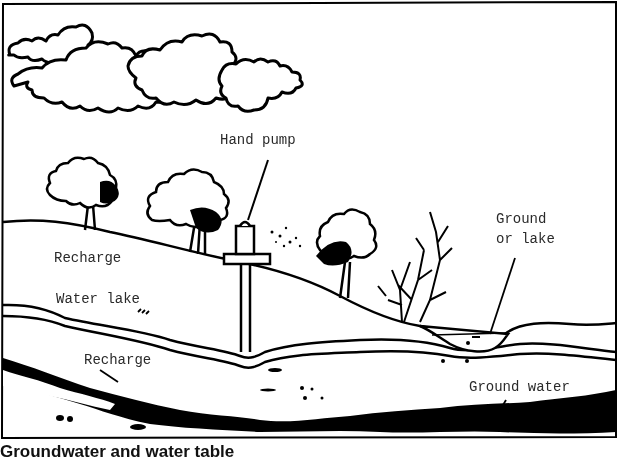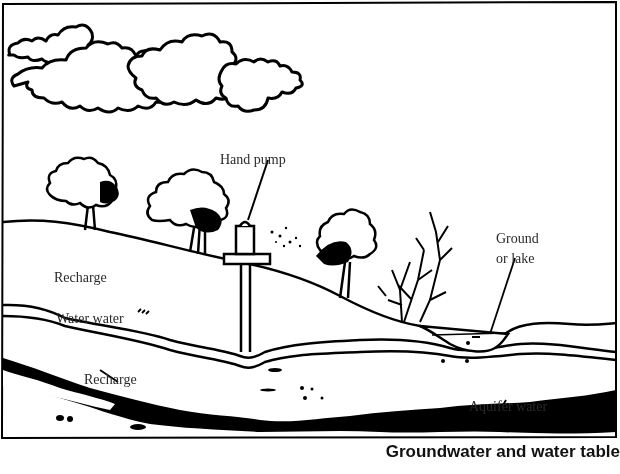--- a/index.html
+++ b/index.html
@@ -1,30 +1,29 @@
 <!DOCTYPE html>
 <html><head>
   <meta charset="utf-8">
   <style>
     html, body { margin: 0; padding: 0; background: #ffffff; }
     body { width: 620px; height: 474px; position: relative; overflow: hidden; }
     #stage { position: absolute; left: 0; top: 0; width: 620px; height: 474px; }
     .lbl {
       position: absolute;
-      font-family: Liberation Serif, serif;
+      font-family: Liberation Mono, monospace;
       font-size: 14px;
       color: #2a2a2a;
       white-space: nowrap;
       line-height: 16px;
-      margin-top: 20px;
     }
     .caption {
       position: absolute;
       left: 0; width: 620px; top: 442px;
-      text-align: right;
+      text-align: left;
       font-family: "Liberation Sans", sans-serif;
       font-weight: bold;
       font-size: 17px;
       color: #111;
     }
     svg { position: absolute; left: 0; top: 0; }
   </style>
 </head>
 <body>
 
@@ -118,20 +117,20 @@
     <g stroke="#000" stroke-width="1.8" fill="none">
       <line x1="515" y1="258" x2="490" y2="334"></line>
       <line x1="100" y1="370" x2="118" y2="382"></line>
       <line x1="506" y1="400" x2="500" y2="410"></line>
       <path d="M138 312 l3 -3 M142 313 l3 -3 M146 314 l3 -3"></path>
     </g>
   </svg>
 
   <div class="lbl" style="left:220px; top:132px;">Hand pump</div>
   <div class="lbl" style="left:54px; top:250px;">Recharge</div>
-  <div class="lbl" style="left:56px; top:291px;">Water water</div>
+  <div class="lbl" style="left:56px; top:291px;">Water lake</div>
   <div class="lbl" style="left:84px; top:352px;">Recharge</div>
   <div class="lbl" style="left:496px; top:211px;">Ground</div>
   <div class="lbl" style="left:496px; top:231px;">or lake</div>
-  <div class="lbl" style="left:469px; top:379px;">Aquifer water</div>
+  <div class="lbl" style="left:469px; top:379px;">Ground water</div>
 
   <div class="caption">Groundwater and water table</div>
 </div>
 
 </body></html>

